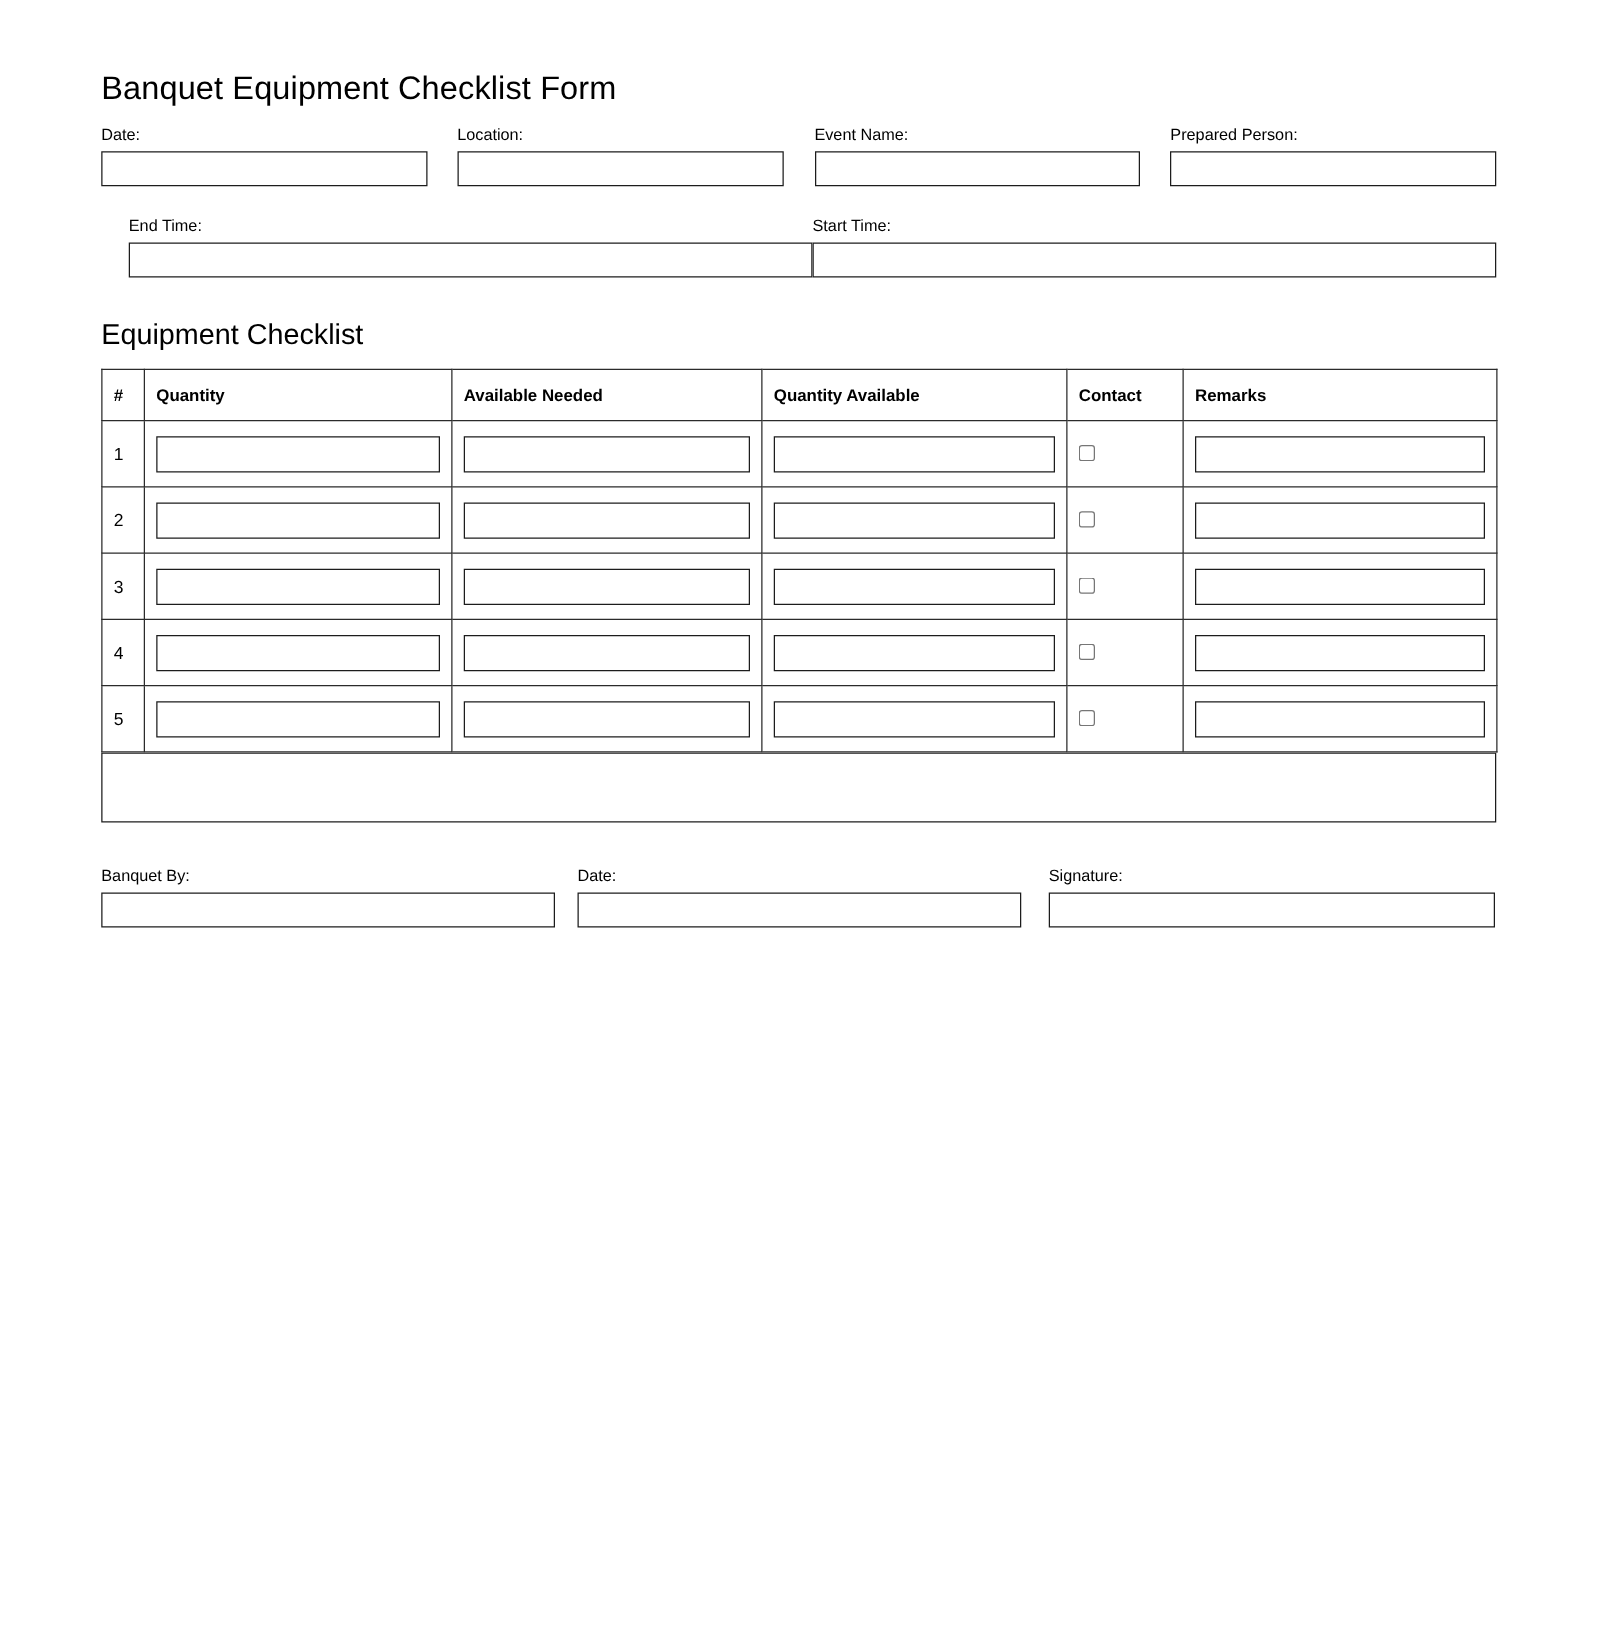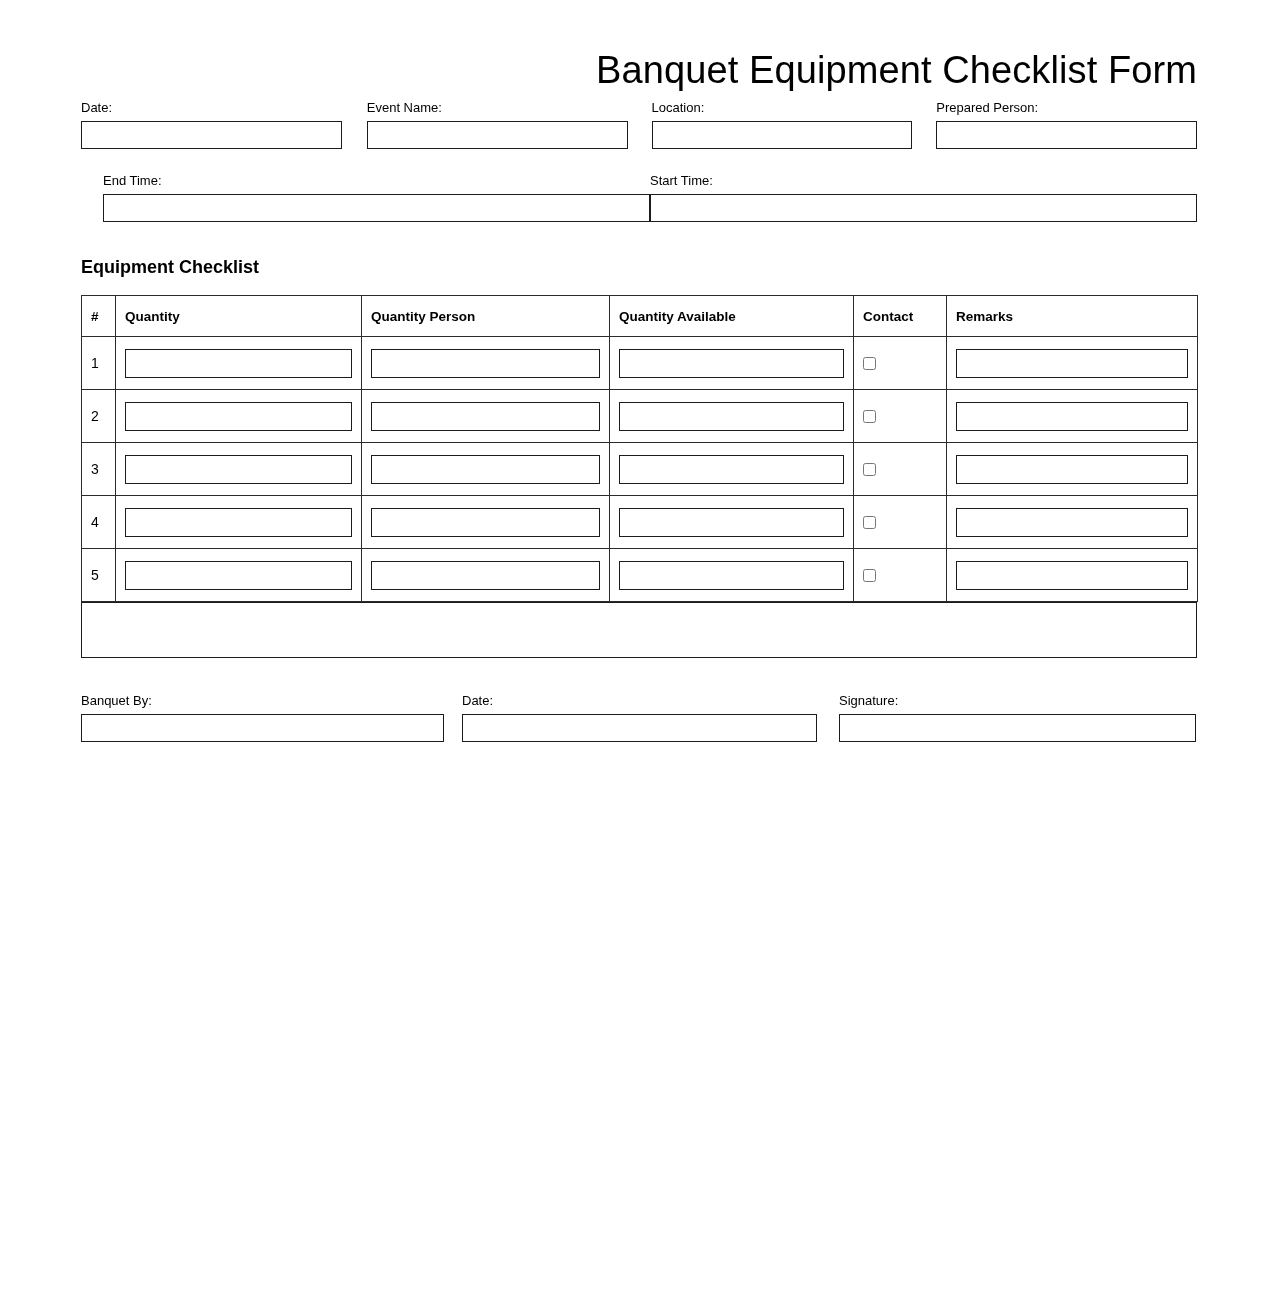--- a/index.html
+++ b/index.html
@@ -15,26 +15,25 @@
     -webkit-font-smoothing: antialiased;
   }
   .page {
     padding: 52px 81px 0 81px;
     box-sizing: border-box;
     width: 1278px;
   }
 
   
   .form-title {
-    font-size: 38px;
+    font-size: 26px;
     font-weight: normal;
     line-height: 36px;
     margin: 0 0 12px 0;
     letter-spacing: 0.1px;
-    text-align: right;
   }
 
   
   .field-label {
     font-size: 13px;
     line-height: 15px;
     margin-bottom: 6px;
     display: block;
     white-space: nowrap;
   }
@@ -67,22 +66,22 @@
   
   .row-two {
     display: flex;
     margin-top: 24px;
   }
   .c-start { width: 547px; }
   .c-end   { width: 547px; margin-left: 22px; }
 
   
   .section-heading {
-    font-size: 18px;
-    font-weight: bold;
+    font-size: 23px;
+    font-weight: normal;
     line-height: 27px;
     margin: 32px 0 14px 0;
   }
 
   
   table.checklist {
     border-collapse: collapse;
     width: 1116px;
     table-layout: fixed;
   }
@@ -168,26 +167,26 @@
 
 <div class="page">
 
   <h1 class="form-title">Banquet Equipment Checklist Form</h1>
 
   <div class="row-one">
     <div class="cell c-date">
       <label class="field-label">Date:</label>
       <input class="txt" type="text" value="" style="">
     </div>
+    <div class="cell c-location">
+      <label class="field-label">Location:</label>
+      <input class="txt" type="text" value="" style="">
+    </div>
     <div class="cell c-event">
       <label class="field-label">Event Name:</label>
-      <input class="txt" type="text" value="" style="">
-    </div>
-    <div class="cell c-location">
-      <label class="field-label">Location:</label>
       <input class="txt" type="text" value="" style="">
     </div>
     <div class="cell c-contact">
       <label class="field-label">Prepared Person:</label>
       <input class="txt" type="text" value="" style="">
     </div>
   </div>
 
   <div class="row-two">
     <div class="cell c-end">
@@ -208,21 +207,21 @@
         <col class="col-equip">
         <col class="col-qn">
       <col class="col-qa">
         <col class="col-chk">
         <col class="col-rem">
     </colgroup>
     <thead>
       <tr>
         <th class="num-col">#</th>
         <th>Quantity</th>
-        <th>Quantity Person</th>
+        <th>Available Needed</th>
         <th>Quantity Available</th>
         <th>Contact</th>
         <th>Remarks</th>
       </tr>
     </thead>
     <tbody>
       <tr>
         <td class="num-cell">1</td>
         <td>
           <input class="txt" type="text" value="" style="">

